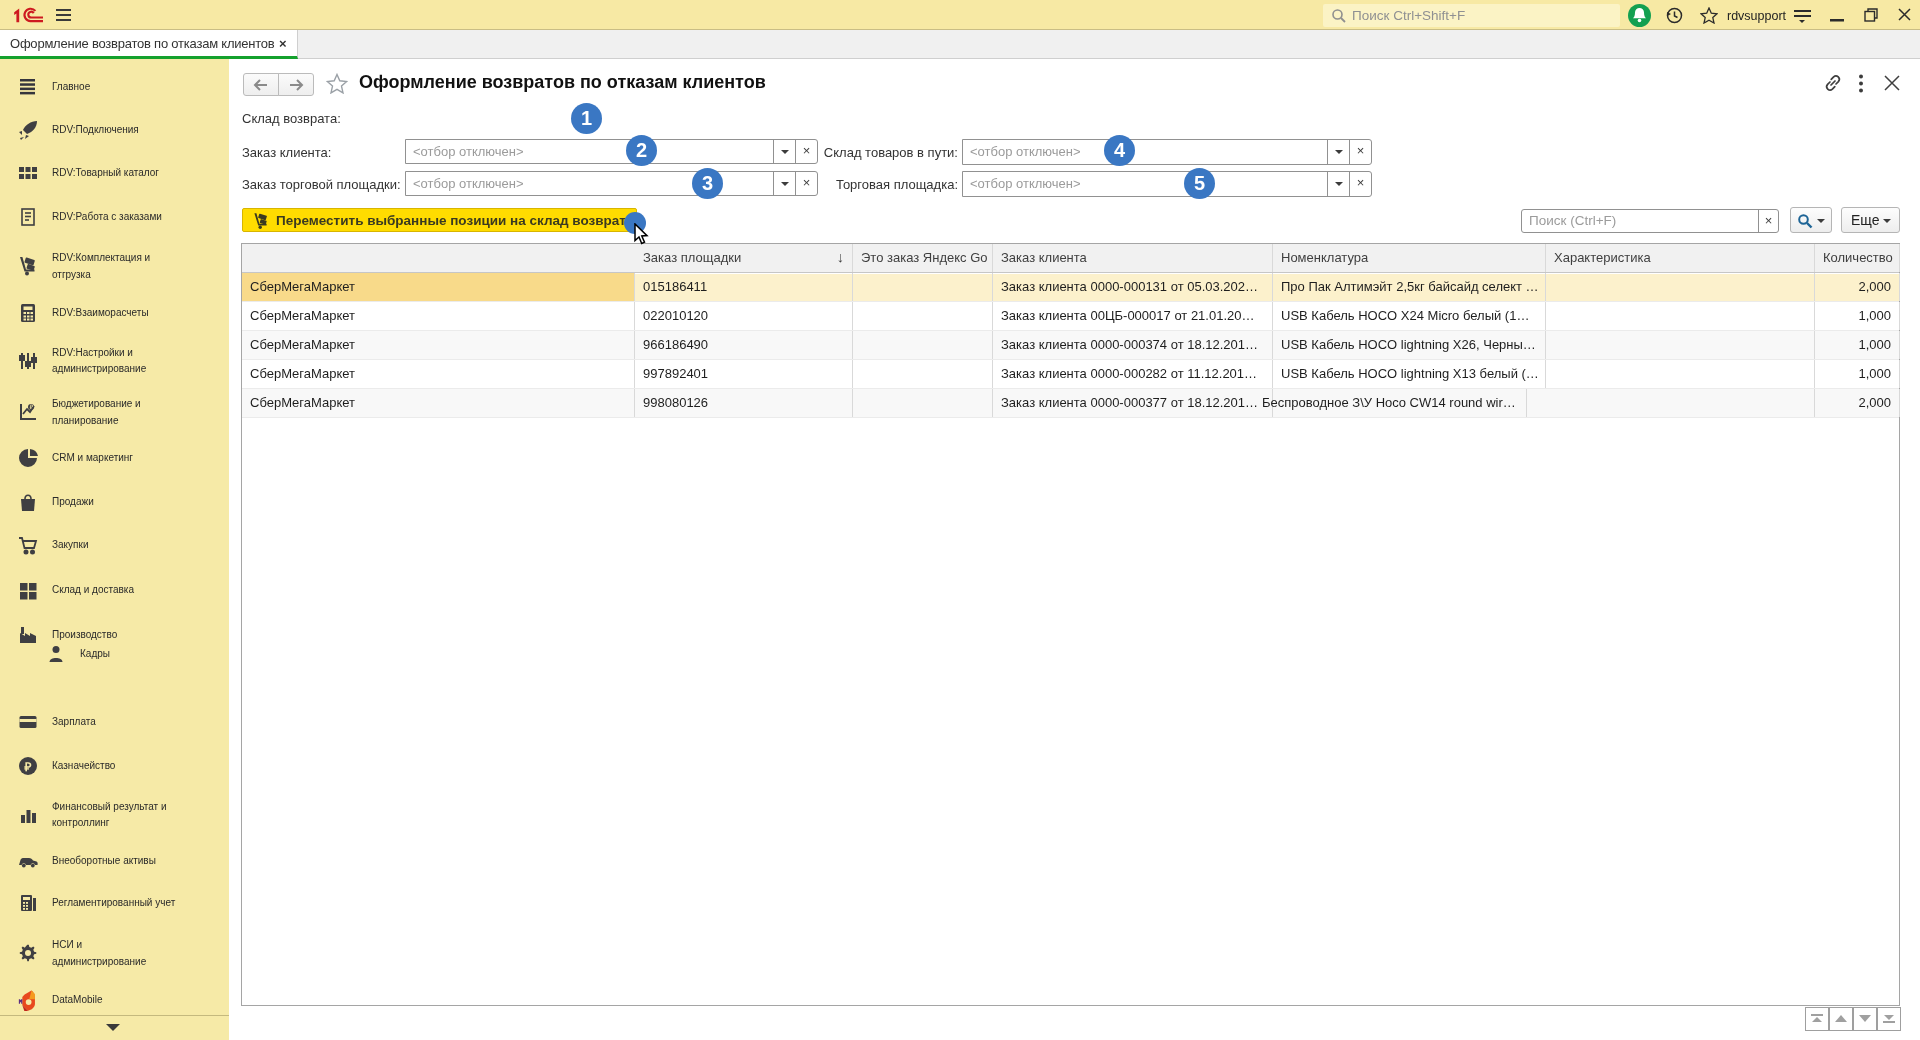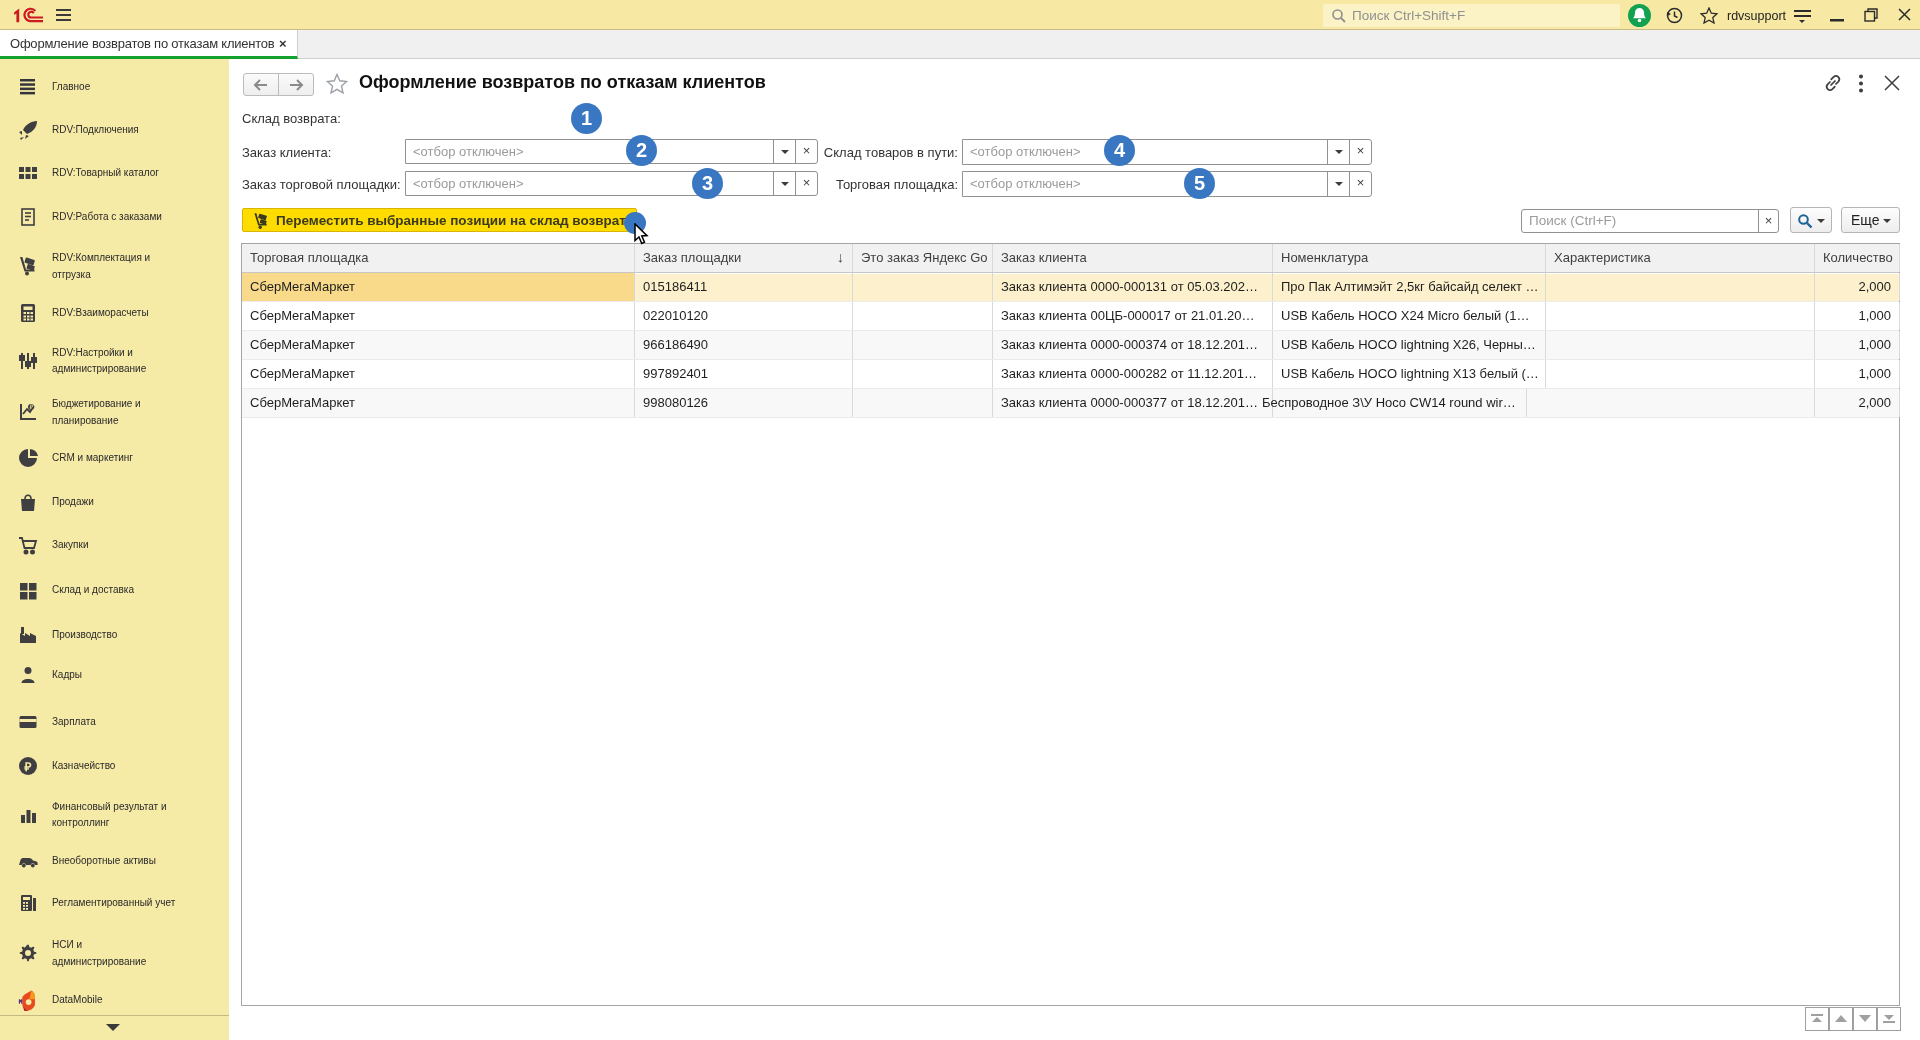--- a/index.html
+++ b/index.html
@@ -280,21 +280,21 @@
     </div>
     <div class="sbitem" style="top: 565.8px; height: 20px;">
       <svg class="ico" viewBox="0 0 22 22">
         <g fill="#3f3f42">
           <path d="M3 19 L3 9 L8 12 L8 9 L13 12 L13 9 L19 12 L19 19 Z"></path>
           <rect x="4" y="3" width="3" height="7"></rect>
         </g>
       </svg>
       <div class="txt">Производство</div>
     </div>
-    <div class="sbitem" style="top: 606px; height: 20px;">
+    <div class="sbitem" style="top: 585px; height: 20px; margin-left: 28px;">
       <svg class="ico" viewBox="0 0 22 22">
         <g fill="#3f3f42">
           <circle cx="11" cy="6.5" r="3.5"></circle>
           <path d="M4.5 19 C4.5 13.5 17.5 13.5 17.5 19 Z"></path>
         </g>
       </svg>
       <div class="txt">Кадры</div>
     </div>
     <div class="sbitem" style="top: 653px; height: 20px;">
       <svg class="ico" viewBox="0 0 22 22">
@@ -491,21 +491,20 @@
       </svg>
     <div style="position:absolute;right:6px;top:11px;width:0;height:0;border-left:4px solid transparent;border-right:4px solid transparent;border-top:4px solid #3c3c3c;"></div>
   </div>
   <div id="morebtn">
       <div class="t">Еще</div>
       <div class="c"></div>
     </div>
 
   <div id="tbl">
       <div id="thead">
-        <div class="tcell" style="left:0px;width:393px;">Торговая площадка</div>
         <div class="tcell" style="left:393px;width:218px;">Заказ площадки<span style="float:right;color:#444;font-size:14.5px;line-height:15px">↓</span></div>
         <div class="tcell" style="left:611px;width:140px;">Это заказ Яндекс Go</div>
         <div class="tcell" style="left:751px;width:280px;">Заказ клиента</div>
         <div class="tcell" style="left:1031px;width:273px;">Номенклатура</div>
         <div class="tcell" style="left:1304px;width:269px;">Характеристика</div>
         <div class="tcell" style="left:1573px;width:85px;text-align:right;">Количество</div>
       </div>
       <div class="trow" style="top:29px;background:#fcf1cc;box-shadow: inset 0 1px 0 #fff;">
         <div class="tcell" style="left:0px;width:393px;background:#f8da8a;">СберМегаМаркет</div>
         <div class="tcell" style="left:393px;width:218px;">015186411</div>

